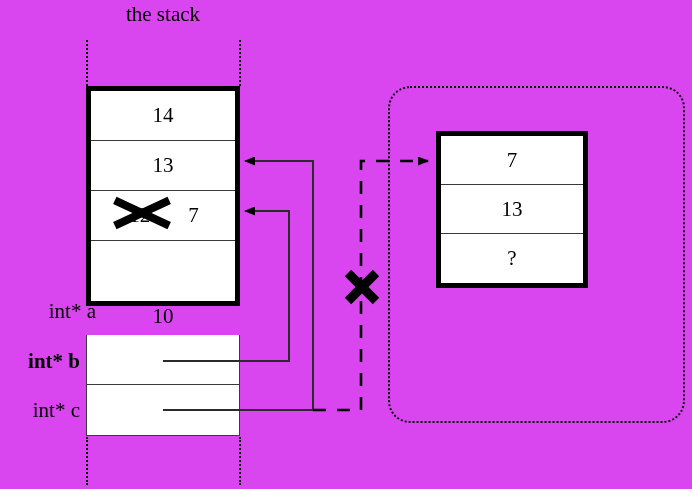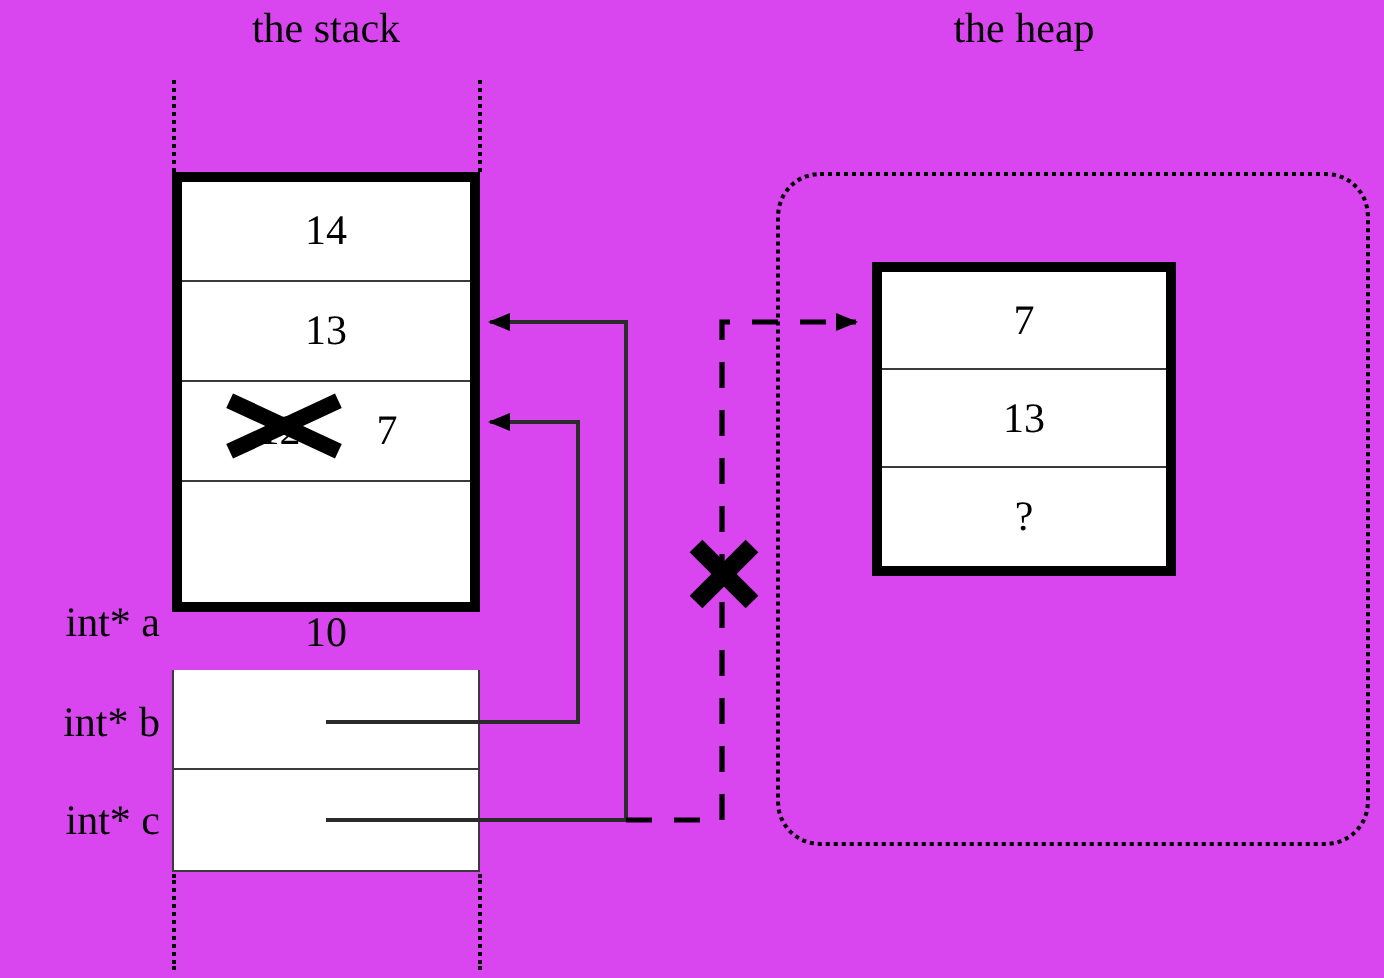--- a/index.html
+++ b/index.html
@@ -134,21 +134,20 @@
     width: 692px; height: 489px;
     pointer-events: none;
   }
 </style>
 </head>
 <body>
 
 <div id="canvas">
 
   <div class="title" id="stack-title">the stack</div>
-  <div class="title" id="heap-title">the heap</div>
 
   <div class="stack-guide" style="left:86px;  top:40px; height:46px;"></div>
   <div class="stack-guide" style="left:239px; top:40px; height:46px;"></div>
 
   <div class="stack-guide" style="left:86px;  top:437px; height:48px;"></div>
   <div class="stack-guide" style="left:239px; top:437px; height:48px;"></div>
 
   <div id="stack-main">
     <div class="srow" style="top:0px;">
       <span>14</span>
@@ -169,24 +168,24 @@
     <div class="srow last" style="top:200px;">
       <span>10</span>
     </div>
   </div>
 
   <div id="stack-lower">
     <div class="lrow" style="top:0px;"></div>
     <div class="lrow last" style="top:50px;"></div>
   </div>
 
-  <div class="vlabel" style="left:0px; top:299px; width:80px;text-align:right;">
+  <div class="vlabel" style="left:16px; top:299px; width:80px;text-align:right;">
     <span>int* a</span>
   </div>
-  <div class="vlabel" style="left:0px; top:349px; width:80px;">
+  <div class="vlabel" style="left:0px; top:349px; width:80px;font-weight:bold;">
     <span>int* b</span>
   </div>
   <div class="vlabel" style="left:0px; top:398px; width:80px;">
     <span>int* c</span>
   </div>
 
   <div id="heap-region"></div>
 
   <div id="heap-block">
     <div class="hrow" style="top:0px;">

